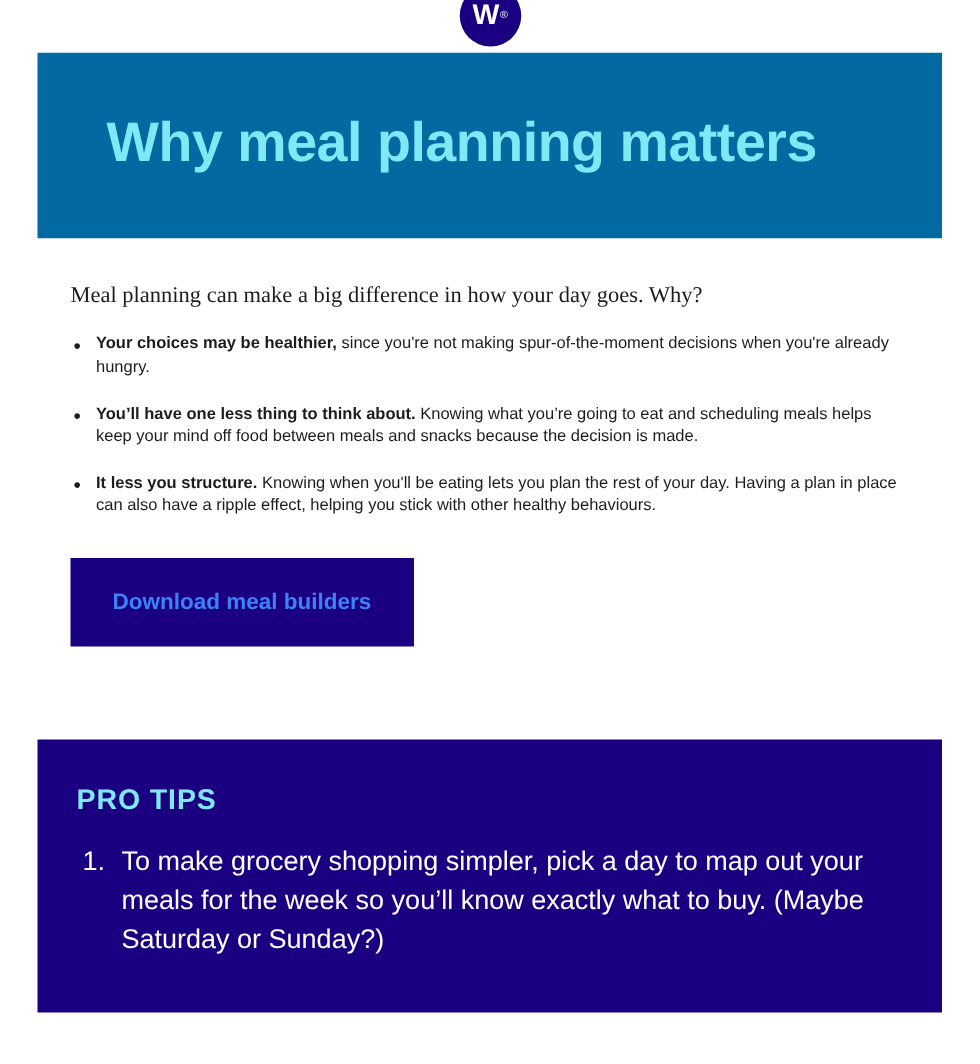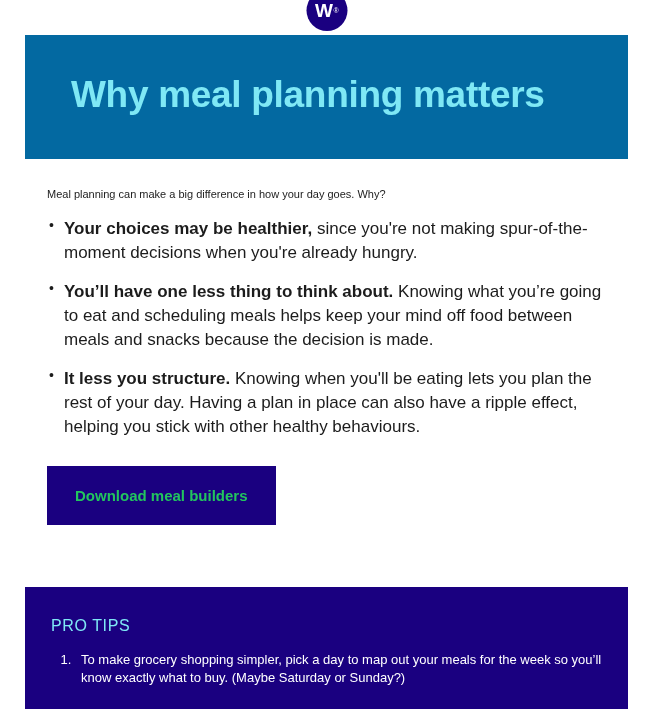--- a/index.html
+++ b/index.html
@@ -72,86 +72,87 @@
   }
 
   
   .card {
     margin: 0 25px;
     background: #ffffff;
     padding: 28px 22px 30px 22px;
     box-sizing: border-box;
   }
   .intro {
-    font-size: 11px;
+    font-size: 15px;
     color: #1c1c1c;
     margin: 0 0 14px 0;
     line-height: 1.45;
+    font-family: Liberation Serif, serif;
   }
   ul.bullets {
     list-style: none;
     margin: 0;
     padding: 0;
   }
   ul.bullets li {
     position: relative;
     padding-left: 17px;
     margin-bottom: 15px;
-    font-size: 17px;
+    font-size: 11px;
     line-height: 1.42;
     color: #1c1c1c;
   }
   ul.bullets li:before {
     content: "•";
     position: absolute;
     left: 2px;
     top: -1px;
     color: #1c1c1c;
     font-size: 14px;
   }
   ul.bullets li b {
     font-weight: bold;
   }
 
   .cta {
     display: inline-block;
     margin-top: 11px;
     background: #1a0080;
-    color: #22c55e;
+    color: #3b82f6;
     font-size: 15px;
     font-weight: bold;
     padding: 21px 28px;
     text-decoration: none;
     border: none;
     cursor: pointer;
     font-family: "Liberation Sans", sans-serif;
   }
 
   
   .protips {
     margin: 32px 25px 0 25px;
     background: #1a0080;
     padding: 30px 26px 26px 26px;
     box-sizing: border-box;
     color: #ffffff;
   }
   .protips-heading {
     color: #7fe8f5;
-    font-size: 16px;
+    font-size: 19px;
     letter-spacing: 0.6px;
     margin: 0 0 16px 0;
-    font-weight: normal;
+    font-weight: bold;
   }
   ol.tips {
     margin: 0;
     padding: 0 0 0 24px;
     list-style-position: outside;
   }
   ol.tips li {
-    font-size: 13px;
+    font-size: 18px;
     line-height: 1.45;
     margin-bottom: 10px;
     padding-left: 6px;
   }
 </style>
 </head>
 <body>
 
 <div class="page">
 

